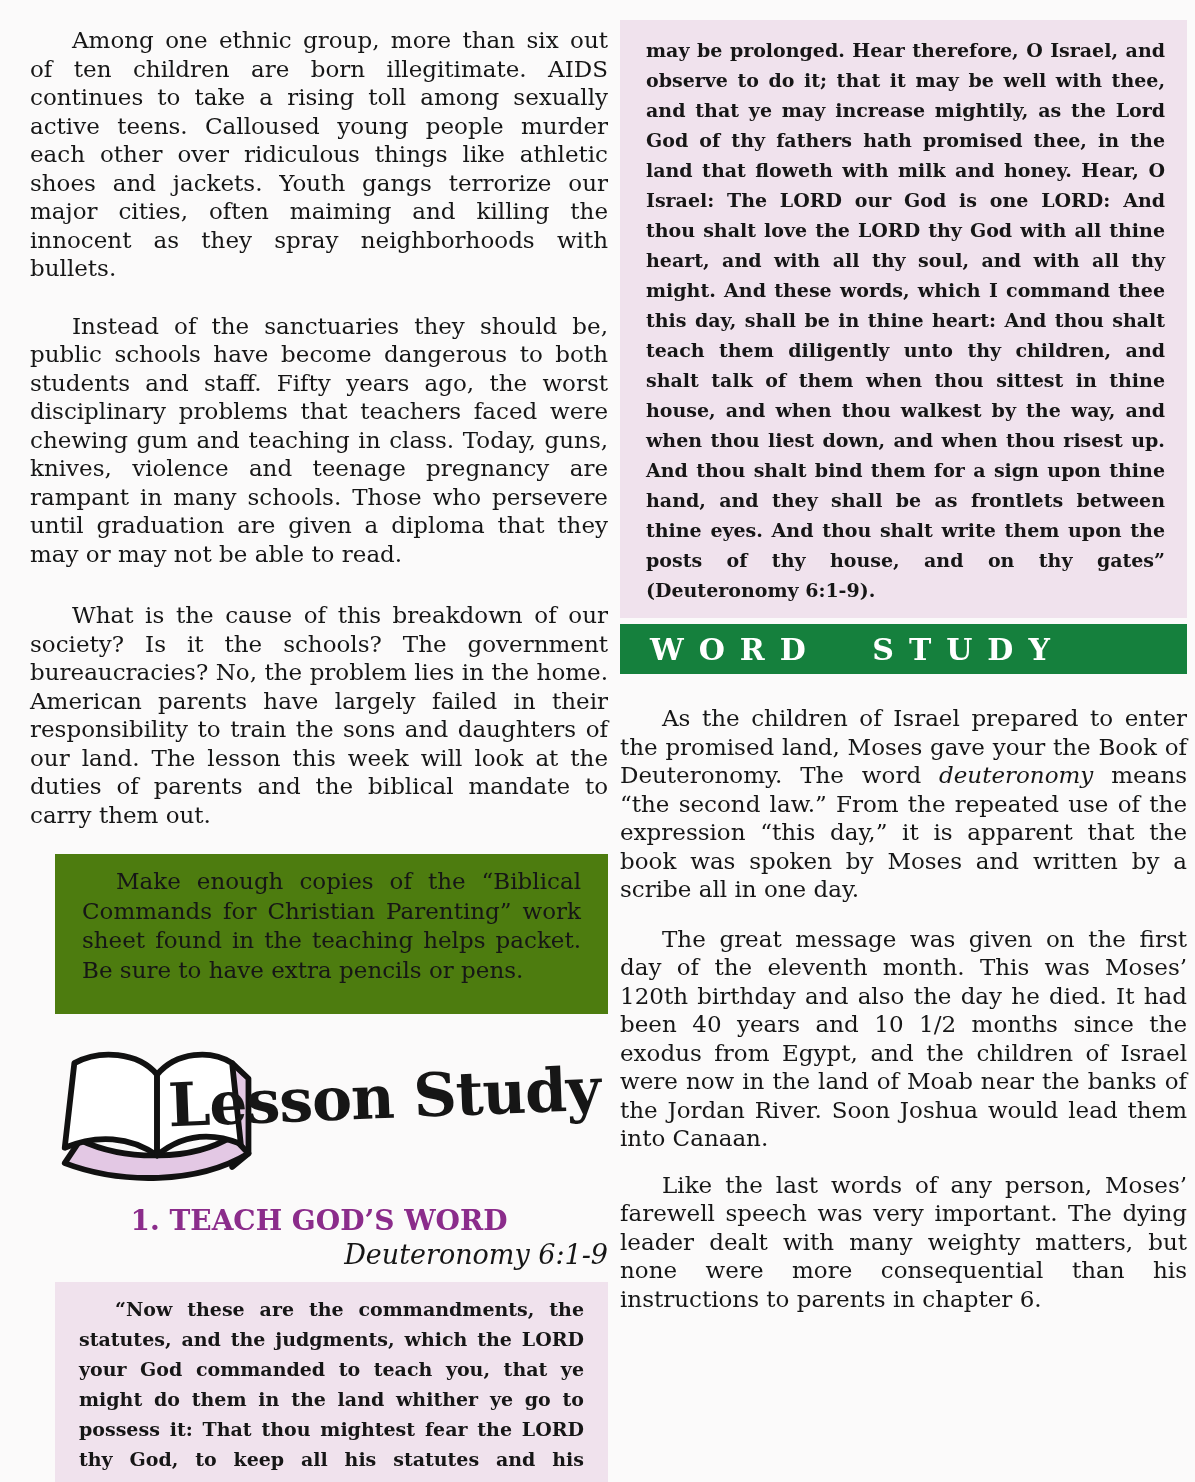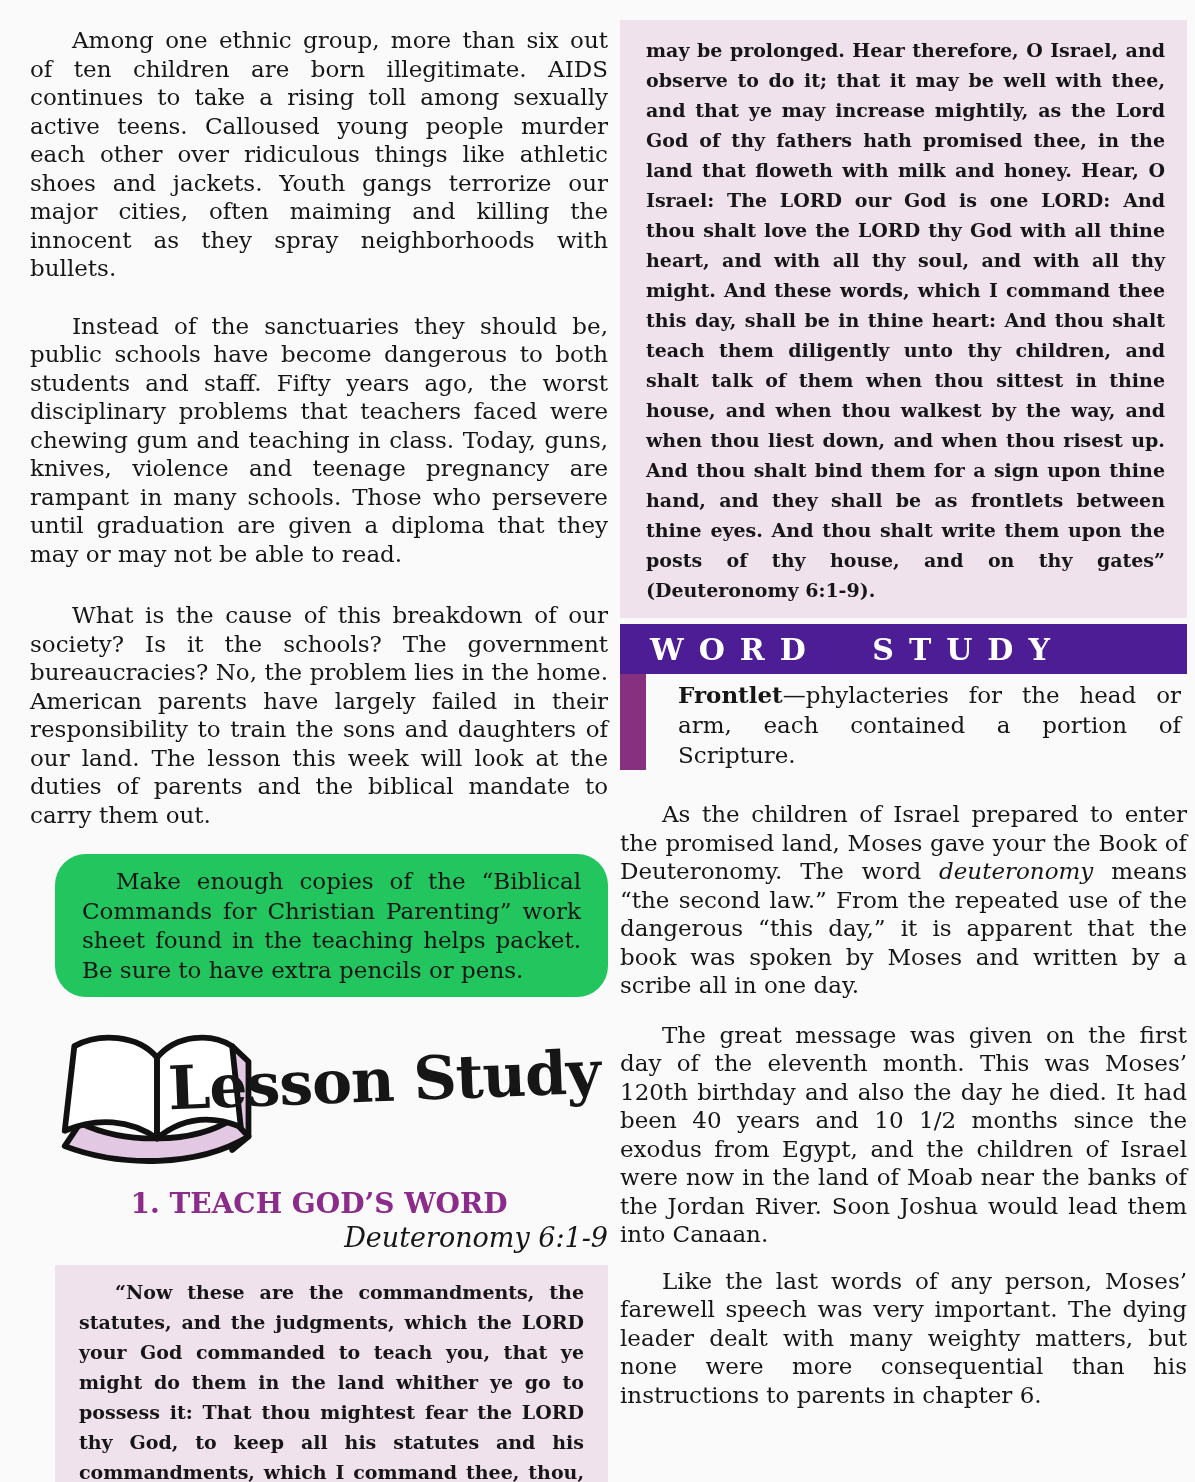--- a/index.html
+++ b/index.html
@@ -30,30 +30,29 @@
     background: #f0e2ed;
     font-weight: bold;
     font-size: 19px;
     line-height: 30px;
     text-align: justify;
     box-sizing: border-box;
   }
   
   .left-col { padding-top: 6px; }
   .note-box {
-    background: #22c55e;
+    background: #4d7c0f;
     margin: -2px 0 26px 25px;
     width: 553px;
     box-sizing: border-box;
-    padding: 13px 27px 12px 27px;
+    padding: 13px 27px 29px 27px;
     font-size: 23px;
     line-height: 29.5px;
     text-align: justify;
     text-indent: 34px;
-    border-radius: 31px;
   }
   .lesson-study {
     position: relative;
     height: 152px;
     margin-bottom: 8px;
   }
   .book-icon { position: absolute; left: 20px; top: 0; }
   .lesson-title {
     position: absolute;
     left: 138px; top: 22px;
@@ -86,21 +85,21 @@
   
   .right-col { padding-top: 0; }
   .scripture-right {
     width: 567px;
     padding: 15px 22px 13px 26px;
     margin-bottom: 6px;
   }
   .word-study { margin-bottom: 30px; }
   .ws-bar {
     height: 50px;
-    background: #4c1d95;
+    background: #15803d;
     display: flex;
     align-items: center;
     padding-left: 30px;
   }
   .ws-title {
     color: #ffffff;
     font-size: 30px;
     font-weight: 600;
     letter-spacing: 15px;
     word-spacing: 26px;
@@ -153,30 +152,24 @@
   </div>
 
   <div class="right-col">
 
     <div class="scripture scripture-right">may be prolonged. Hear therefore, O Israel, and observe to do it; that it may be well with thee, and that ye may increase mightily, as the Lord God of thy fathers hath promised thee, in the land that floweth with milk and honey. Hear, O Israel: The LORD our God is one LORD: And thou shalt love the LORD thy God with all thine heart, and with all thy soul, and with all thy might. And these words, which I command thee this day, shall be in thine heart: And thou shalt teach them diligently unto thy children, and shalt talk of them when thou sittest in thine house, and when thou walkest by the way, and when thou liest down, and when thou risest up. And thou shalt bind them for a sign upon thine hand, and they shall be as frontlets between thine eyes. And thou shalt write them upon the posts of thy house, and on thy gates” (Deuteronomy 6:1-9).</div>
 
     <div class="word-study">
       <div class="ws-bar">
         <span class="ws-title">WORD STUDY</span>
       </div>
-      <div class="ws-body">
-        <div class="ws-stripe"></div>
-        <div class="ws-def">
-          <span class="ws-term">Frontlet</span><span>—phylacteries for the head or arm, each contained a portion of Scripture.</span>
-        </div>
-      </div>
     </div>
 
     <p class="body-par" style="margin-bottom:21px">
-      <span>As the children of Israel prepared to enter the promised land, Moses gave your the Book of Deuteronomy. The word </span><span class="italic">deuteronomy</span><span> means “the second law.” From the repeated use of the dangerous “this day,” it is apparent that the book was spoken by Moses and written by a scribe all in one day.</span>
+      <span>As the children of Israel prepared to enter the promised land, Moses gave your the Book of Deuteronomy. The word </span><span class="italic">deuteronomy</span><span> means “the second law.” From the repeated use of the expression “this day,” it is apparent that the book was spoken by Moses and written by a scribe all in one day.</span>
     </p>
 
     <p class="body-par" style="margin-bottom:18px">The great message was given on the first day of the eleventh month. This was Moses’ 120th birthday and also the day he died. It had been 40 years and 10 1/2 months since the exodus from Egypt, and the children of Israel were now in the land of Moab near the banks of the Jordan River. Soon Joshua would lead them into Canaan.</p>
 
     <p class="body-par" style="margin-bottom:0">Like the last words of any person, Moses’ farewell speech was very important. The dying leader dealt with many weighty matters, but none were more consequential than his instructions to parents in chapter 6.</p>
 
   </div>
 </div>
 
 </body></html>

